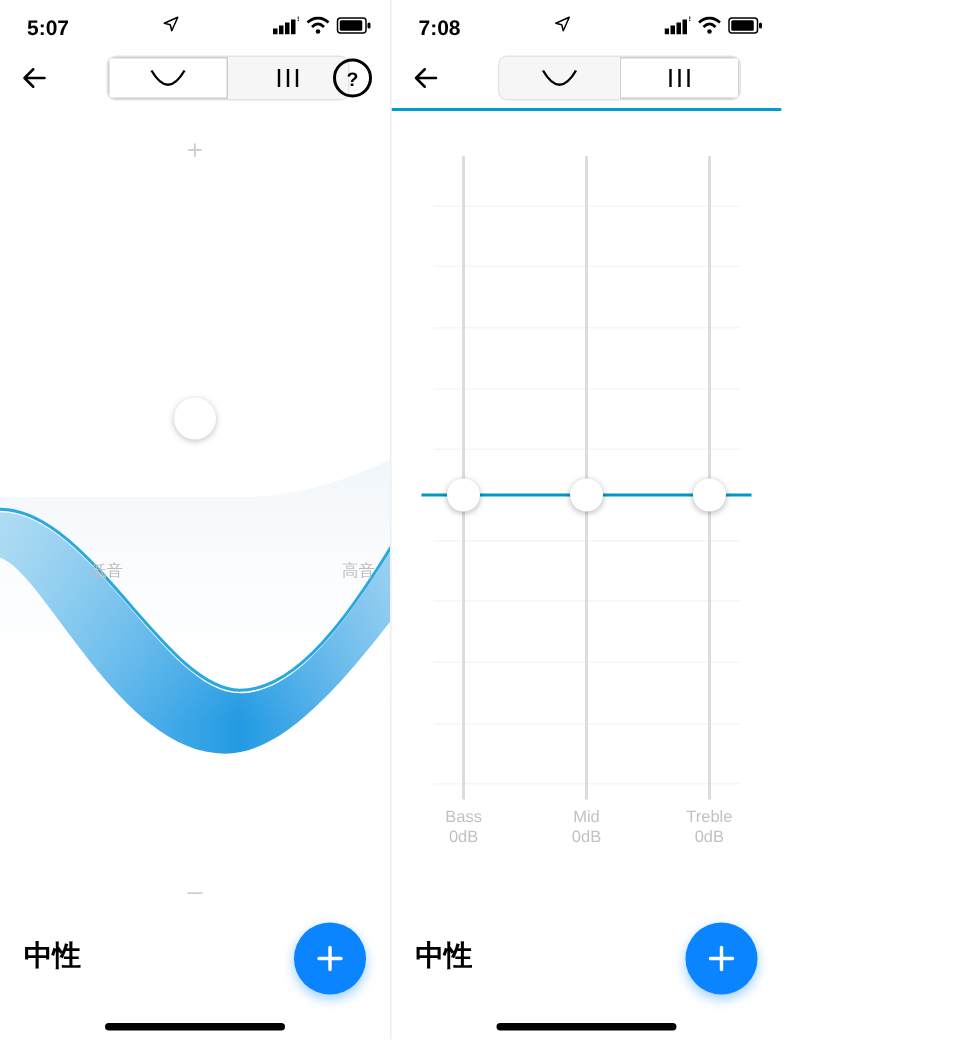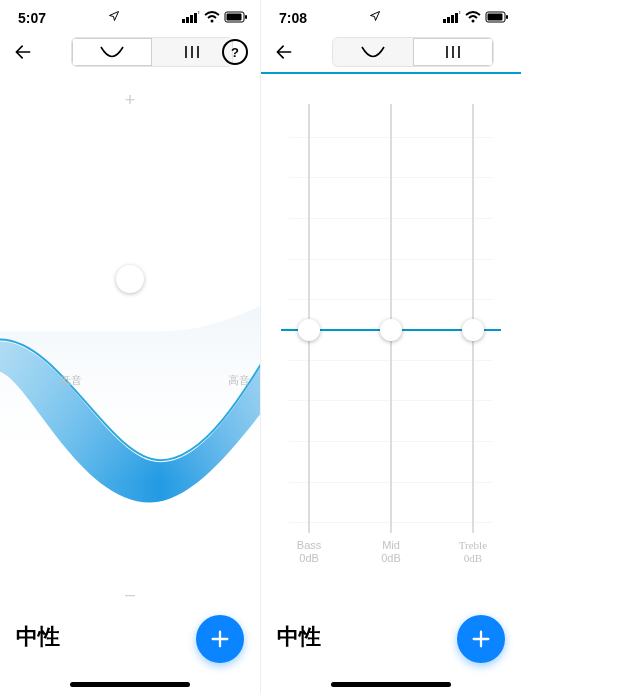--- a/index.html
+++ b/index.html
@@ -16,21 +16,21 @@
   .hdr{display:flex;align-items:center;height:40px;padding:0 10px;position:relative;}
   .back{width:26px;height:26px;display:flex;align-items:center;justify-content:center;}
   .segmented{display:flex;margin-left:36px;width:160px;height:28px;border-radius:5px;box-shadow:0 0 0 1px #e3e3e3;overflow:hidden;}
   .seg{flex:1;display:flex;align-items:center;justify-content:center;}
   .seg.sel{background:#fff;box-shadow:inset 0 0 0 1px #cfcfcf;}
   .seg.unsel{background:#f6f6f6;}
   .help{position:absolute;right:12px;top:7px;width:22px;height:22px;border:2px solid #000;border-radius:50%;display:flex;align-items:center;justify-content:center;font-size:13px;font-weight:700;}
 
   
   .bottombar{position:absolute;left:0;right:0;bottom:26px;height:60px;display:flex;align-items:center;padding:0 16px;}
-  .preset{font-size:22px;font-weight:600;}
+  .preset{font-size:19px;font-weight:600;}
   .fab{position:absolute;right:16px;bottom:4px;width:48px;height:48px;border-radius:50%;background:#0A84FF;display:flex;align-items:center;justify-content:center;box-shadow:0 3px 8px rgba(10,132,255,.4);}
   .fab svg{display:block;}
 
   
   .homebar{position:absolute;bottom:6px;left:50%;transform:translateX(-50%);width:120px;height:5px;background:#000;border-radius:3px;}
 
   
   .wave-area{position:absolute;top:80px;bottom:90px;left:0;right:0;}
   .wave-handle{position:absolute;left:50%;top:38%;transform:translate(-50%,-50%);width:28px;height:28px;border-radius:50%;background:#fff;box-shadow:0 1px 4px rgba(0,0,0,.25);}
   .wave-label{position:absolute;font-size:11px;color:#bdbdbd;}
@@ -229,21 +229,21 @@
       <div class="thumb" style="left:81.5%;"></div>
 
       <div class="slabel" style="left:18.5%;">
         <div>Bass</div>
           <div>0dB</div>
       </div>
       <div class="slabel" style="left:50%;margin-top:21px;">
         <div>Mid</div>
           <div>0dB</div>
       </div>
-      <div class="slabel" style="left:81.5%;font-family:Liberation Serif, serif;">
+      <div class="slabel" style="left:81.5%;">
         <div>Treble</div>
           <div>0dB</div>
       </div>
     </div>
 
     <div class="bottombar">
       <span class="preset">中性</span>
       <div class="fab">
         <svg width="22" height="22" viewBox="0 0 24 24">
             <path d="M12 4v16M4 12h16" stroke="#fff" stroke-width="2.5" stroke-linecap="round"></path>

